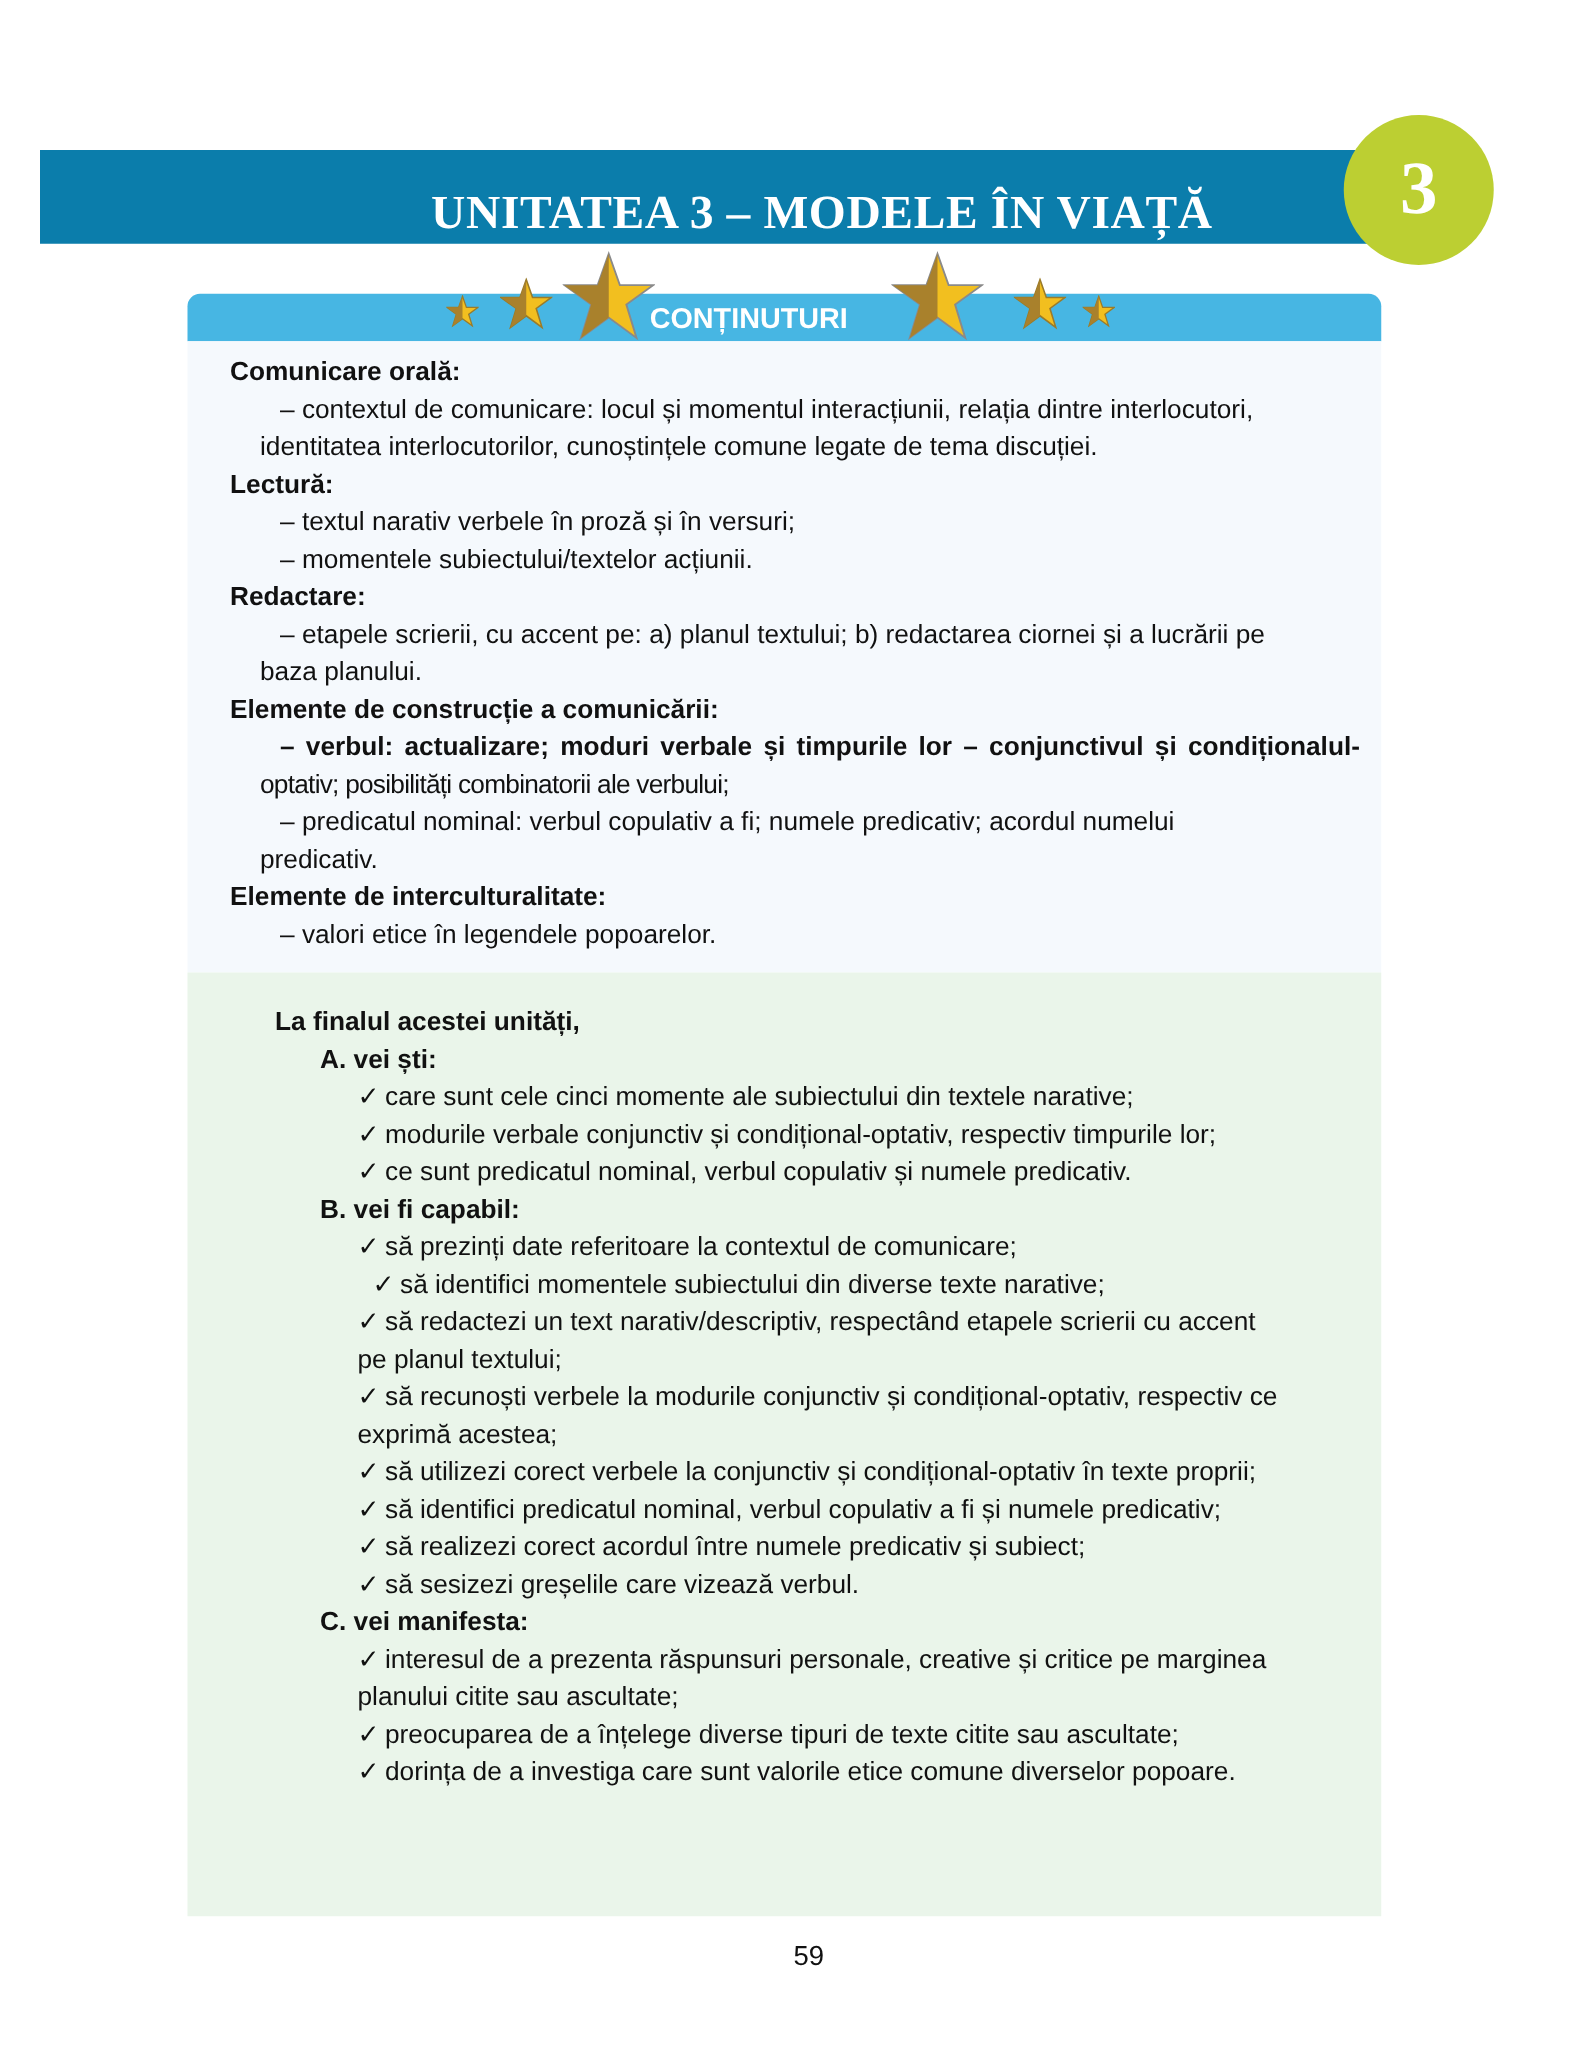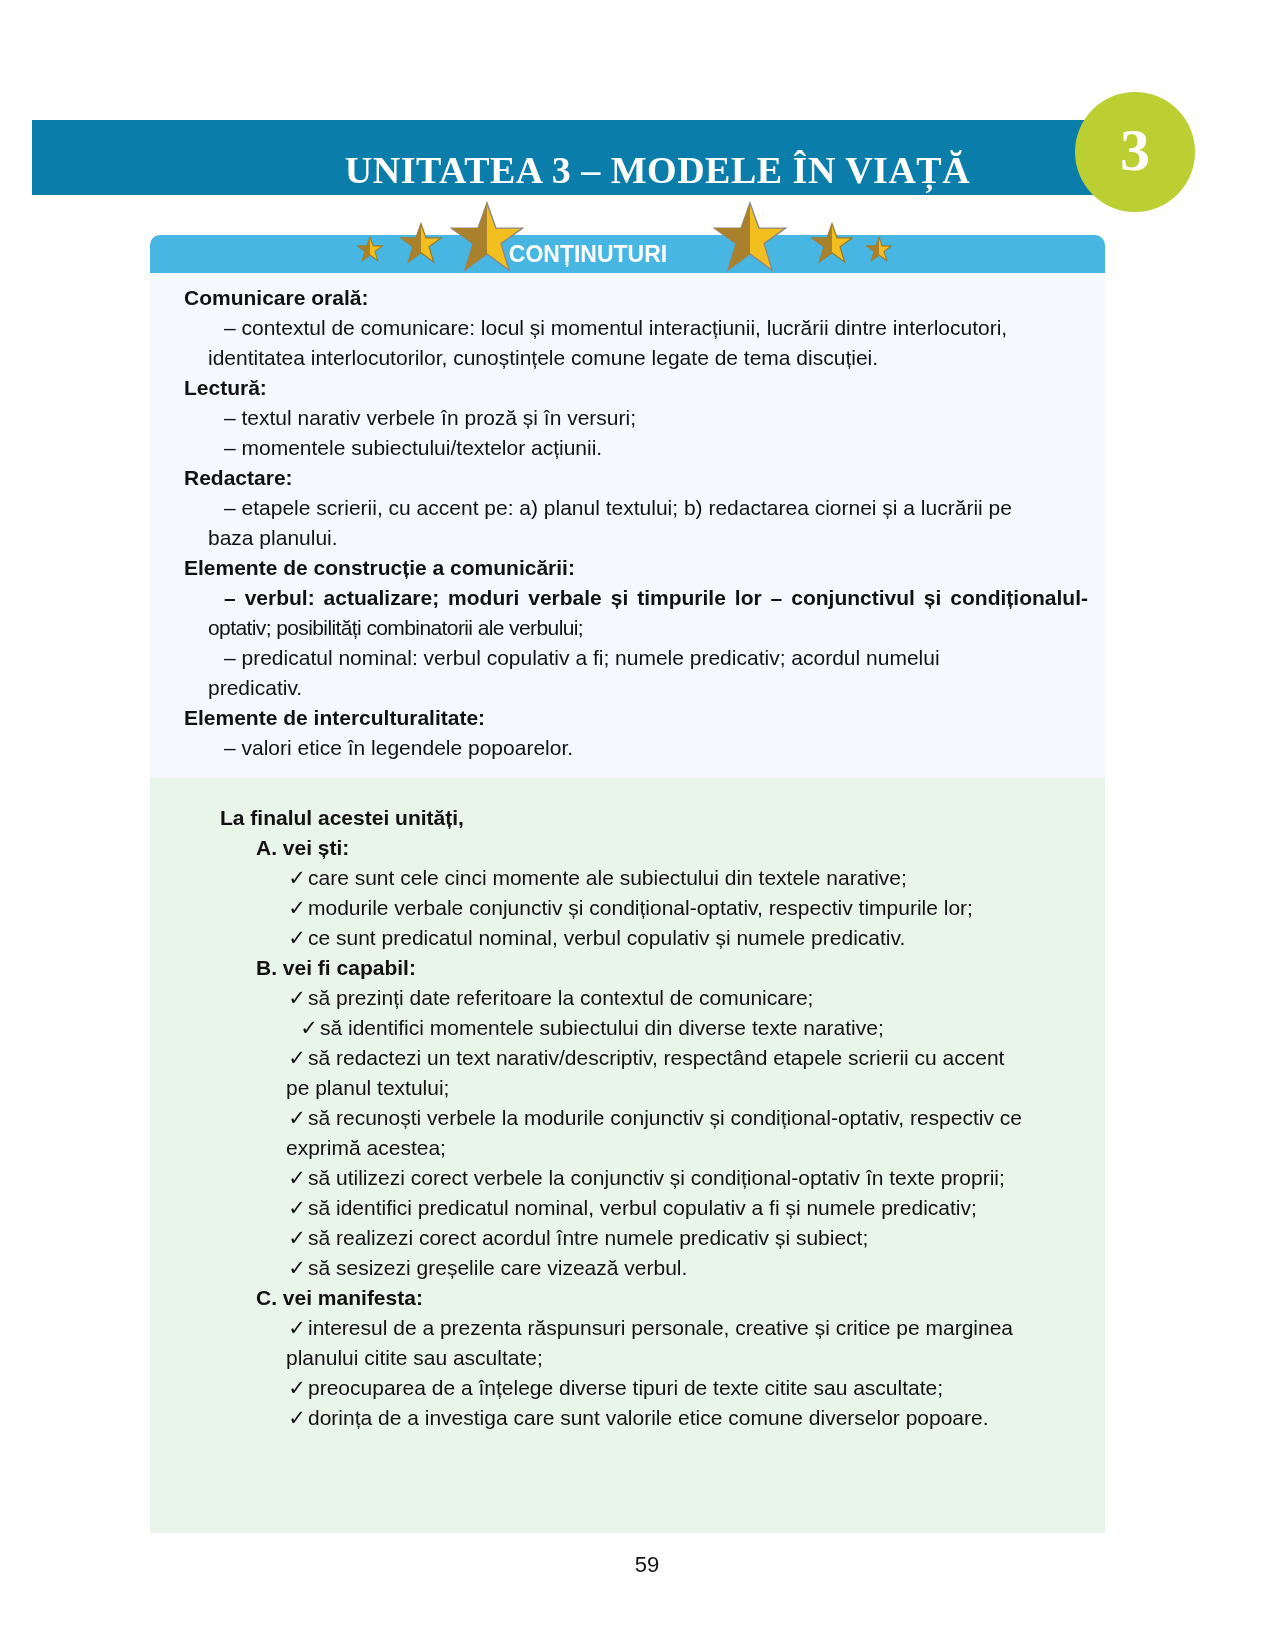--- a/index.html
+++ b/index.html
@@ -9,28 +9,28 @@
             background: #0b7dab; }
   .banner-title { position: absolute; left: 0; right: 0; top: 148px; text-align: center;
             font-family: "Liberation Serif", serif; font-weight: bold; font-size: 38px;
             color: #ffffff; letter-spacing: 0.5px; padding-left: 40px; }
   .unit-badge { position: absolute; left: 1075px; top: 92px; width: 120px; height: 120px;
             border-radius: 50%; background: #bccf32; color: #fff; text-align: center;
             line-height: 116px; font-family: "Liberation Serif", serif; font-weight: bold;
             font-size: 60px; }
   .section-header { position: absolute; left: 150px; top: 235px; width: 955px; height: 38px;
             background: #47b6e3; border-radius: 10px 10px 0 0; }
-  .section-title { position: absolute; left: 508px; width: 160px; top: 241px; text-align: center;
+  .section-title { position: absolute; left: 519px; width: 160px; top: 241px; text-align: center;
             color: #fff; font-weight: bold; font-size: 23px; z-index: 3; }
   .star { position: absolute; z-index: 2; }
   .content-box { position: absolute; left: 150px; top: 273px; width: 955px; height: 505px;
             background: #f5f9fd; }
   .goals-box { position: absolute; left: 150px; top: 778px; width: 955px; height: 755px;
             background: #eaf5ea; }
-  .line { position: absolute; font-size: 21px; line-height: 30px; white-space: nowrap; text-align: center; }
+  .line { position: absolute; font-size: 21px; line-height: 30px; white-space: nowrap; }
   .bold { font-weight: bold; }
   .ital { }
   .justify { white-space: normal; text-align: justify; text-align-last: justify; font-weight: bold; }
   .page-number { position: absolute; left: 0; right: 0; top: 1552px; text-align: center;
             font-size: 22px; color: #111; padding-left: 19px; }
   .check { display: inline-block; width: 22px; }
 </style>
 </head>
 <body>
 
@@ -62,21 +62,21 @@
     <polygon points="50,4 50,73 20,95 31,59 2,38 38,38" fill="#a9812c"></polygon>
   </svg>
 <svg class="star" style="left:866px;top:236px" width="26" height="26" viewBox="0 0 100 100">
     <polygon points="50,4 62,38 98,38 69,59 80,95 50,73 20,95 31,59 2,38 38,38" fill="#f2bf1f" stroke="#9a7b2a" stroke-width="4"></polygon>
     <polygon points="50,4 50,73 20,95 31,59 2,38 38,38" fill="#a9812c"></polygon>
   </svg>
 
 <div class="content-box"></div>
 
 <div class="line bold" style="left:184px;top:283px">Comunicare orală:</div>
-<div class="line" style="left:224px;top:313px">– contextul de comunicare: locul și momentul interacțiunii, lucrării dintre interlocutori,</div>
+<div class="line" style="left:224px;top:313px">– contextul de comunicare: locul și momentul interacțiunii, relația dintre interlocutori,</div>
 <div class="line" style="left:208px;top:343px">identitatea interlocutorilor, cunoștințele comune legate de tema discuției.</div>
 
 <div class="line bold" style="left:184px;top:373px">Lectură:</div>
 <div class="line" style="left:224px;top:403px">–  textul narativ verbele în proză și în versuri;</div>
 <div class="line" style="left:224px;top:433px">–  momentele subiectului/textelor acțiunii.</div>
 
 <div class="line bold" style="left:184px;top:463px">Redactare:</div>
 <div class="line" style="left:224px;top:493px">–  etapele scrierii, cu accent pe: a) planul textului; b) redactarea ciornei și a lucrării pe</div>
 <div class="line" style="left:208px;top:523px">baza planului.</div>
 

